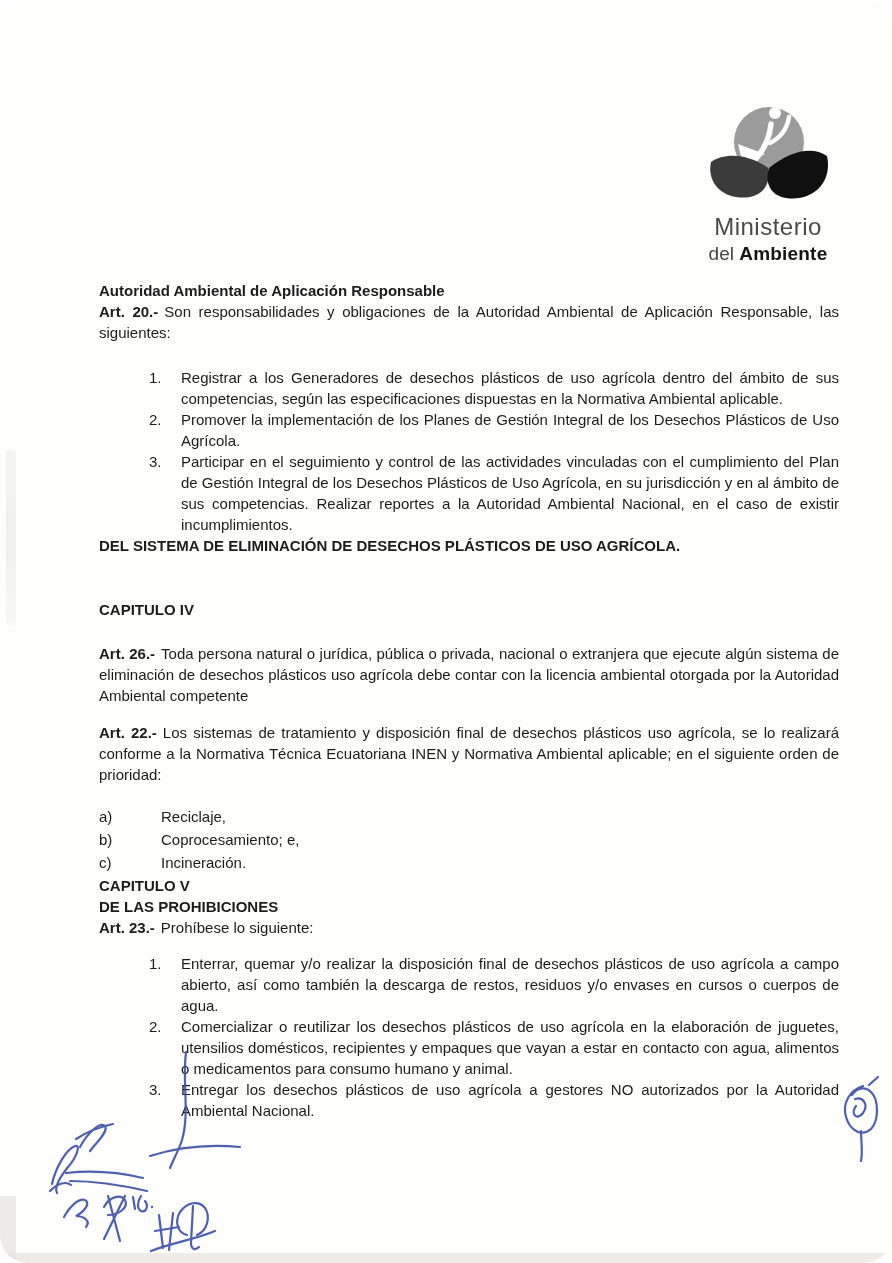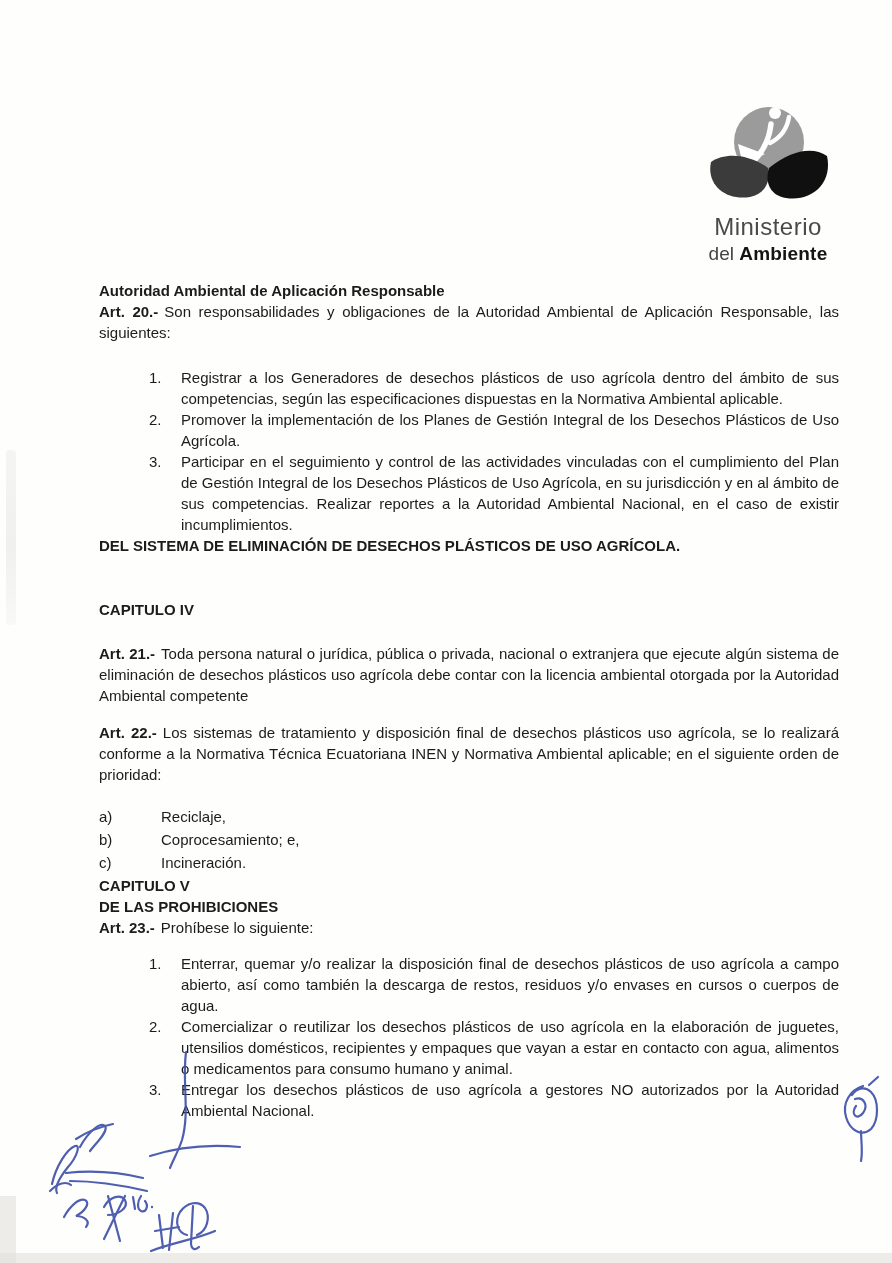--- a/index.html
+++ b/index.html
@@ -1,20 +1,20 @@
 <!DOCTYPE html>
 <html><head>
 <meta charset="utf-8">
 <style>
   * { margin:0; padding:0; box-sizing:border-box; }
   html, body { background:#ffffff; }
   body { width:892px; height:1263px; font-family:"Liberation Sans", sans-serif; }
   .page {
     position:relative; width:892px; height:1263px;
-    background:#fefefd; color:#1c1c1c; overflow:hidden;
+    background:#fefefd; color:#1c1c1c; overflow:hidden;border-radius:28px;
   }
   
   .logo { position:absolute; top:100px; left:660px; width:216px; text-align:center; }
   .logo svg { display:block; margin:0 auto; }
   .logo-l1 { font-size:24px; line-height:26px; color:#4a4a4a; letter-spacing:.5px; }
   .logo-l2 { font-size:19px; line-height:27px; color:#444; }
   .logo-l2 b { color:#141414; letter-spacing:.2px; }
   
   .content { position:absolute; left:99px; top:280px; width:740px; font-size:15px; line-height:21px; }
   .hcenter { font-weight:bold; font-size:15px; line-height:21px; }
@@ -81,21 +81,21 @@
       </div>
       <div class="numitem">
         <span class="no">3.</span>
         <span class="tx">Participar en el seguimiento y control de las actividades vinculadas con el cumplimiento del Plan de Gestión Integral de los Desechos Plásticos de Uso Agrícola, en su jurisdicción y en al ámbito de sus competencias. Realizar reportes a la Autoridad Ambiental Nacional, en el caso de existir incumplimientos.</span>
       </div>
     </div>
 
     <div class="hcenter">DEL SISTEMA DE ELIMINACIÓN DE DESECHOS PLÁSTICOS DE USO AGRÍCOLA.</div>
     <div class="hcenter ch4">CAPITULO IV</div>
 
-    <p class="j art21"><b class="artlabel">Art. 21.-</b><span>Toda persona natural o jurídica, pública o privada, nacional o extranjera que ejecute algún sistema de eliminación de desechos plásticos uso agrícola debe contar con la licencia ambiental otorgada por la Autoridad Ambiental competente</span></p>
+    <p class="j art21"><b class="artlabel">Art. 26.-</b><span>Toda persona natural o jurídica, pública o privada, nacional o extranjera que ejecute algún sistema de eliminación de desechos plásticos uso agrícola debe contar con la licencia ambiental otorgada por la Autoridad Ambiental competente</span></p>
 
     <p class="j art22"><b class="artlabel">Art. 22.-</b><span>Los sistemas de tratamiento y disposición final de desechos plásticos uso agrícola, se lo realizará conforme a la Normativa Técnica Ecuatoriana INEN y Normativa Ambiental aplicable; en el siguiente orden de prioridad:</span></p>
 
     <div class="letlist">
       <div class="letitem">
         <span class="no">a)</span>
         <span class="tx">Reciclaje,</span>
       </div>
       <div class="letitem">
         <span class="no">b)</span>

